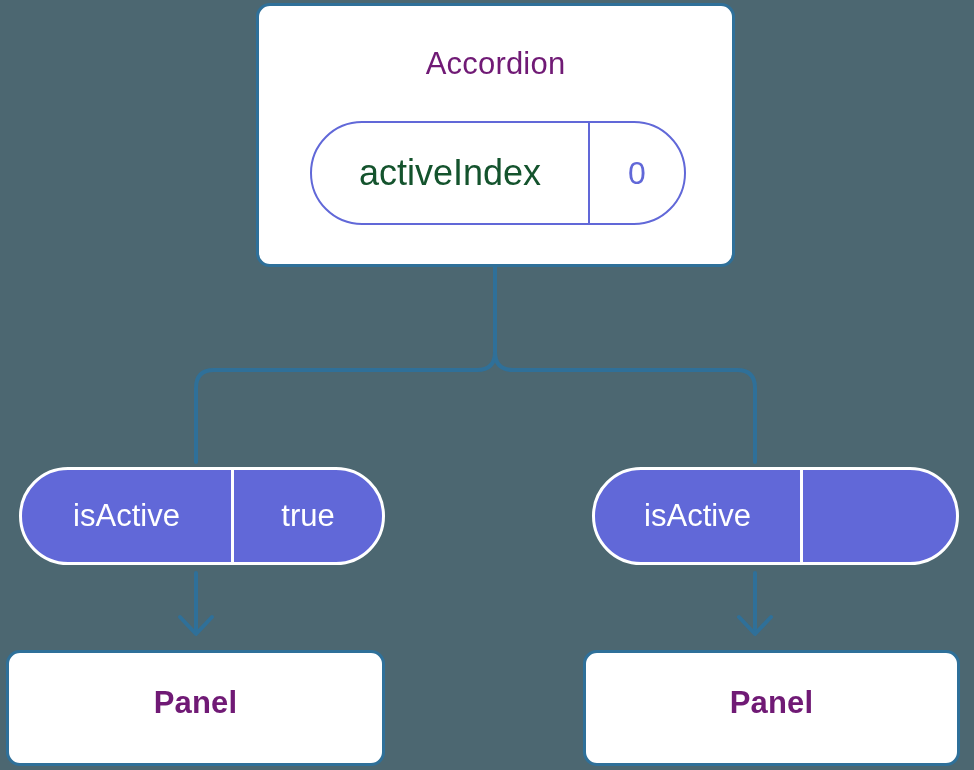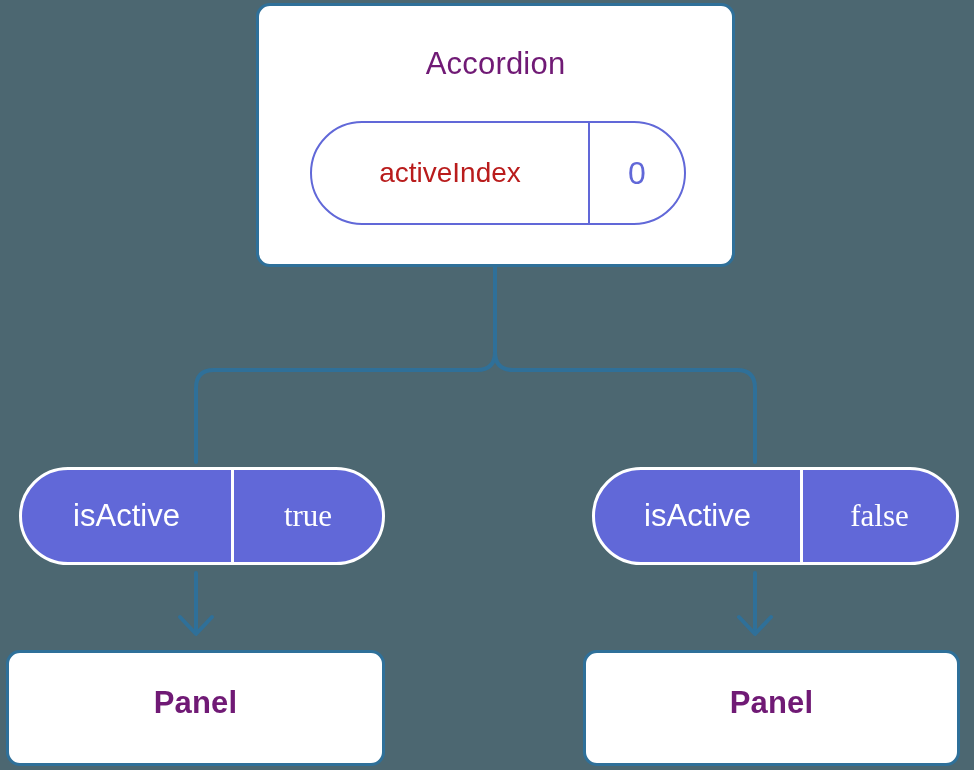--- a/index.html
+++ b/index.html
@@ -76,22 +76,22 @@
     top: 115px;             
     width: 376px;
     height: 104px;
     border: 2px solid #6168d8;
     border-radius: 52px;
     background: transparent;
   }
   .pill-outline .pill-key {
     width: 278px;
     border-right: 2px solid #6168d8;
-    color: #b91c1c;
-    font-size: 28px;
+    color: #14532d;
+    font-size: 36px;
   }
   .pill-outline .pill-val {
     flex: 1;
     color: #6168d8;
     font-size: 32px;
   }
 
   
   .pill-filled {
     position: absolute;
@@ -103,21 +103,20 @@
   }
   .pill-filled .pill-key {
     color: #ffffff;
     font-size: 31px;
     border-right: 3px solid #ffffff;
   }
   .pill-filled .pill-val {
     flex: 1;
     color: #ffffff;
     font-size: 31px;
-    font-family: Liberation Serif, serif;
   }
 
   #pill-left {
     left: 19px;
     top: 467px;
     width: 366px;
   }
   #pill-left .pill-key { width: 212px; }
 
   #pill-right {
@@ -183,21 +182,20 @@
     </div>
   </div>
 
   <div id="pill-left" class="pill pill-filled">
     <span class="pill-key">isActive</span>
     <span class="pill-val">true</span>
   </div>
 
   <div id="pill-right" class="pill pill-filled">
     <span class="pill-key">isActive</span>
-    <span class="pill-val">false</span>
   </div>
 
   <div id="panel-left-box" class="comp-box panel-box">
     <div class="comp-title">Panel</div>
   </div>
 
   <div id="panel-right-box" class="comp-box panel-box">
     <div class="comp-title">Panel</div>
   </div>
 

